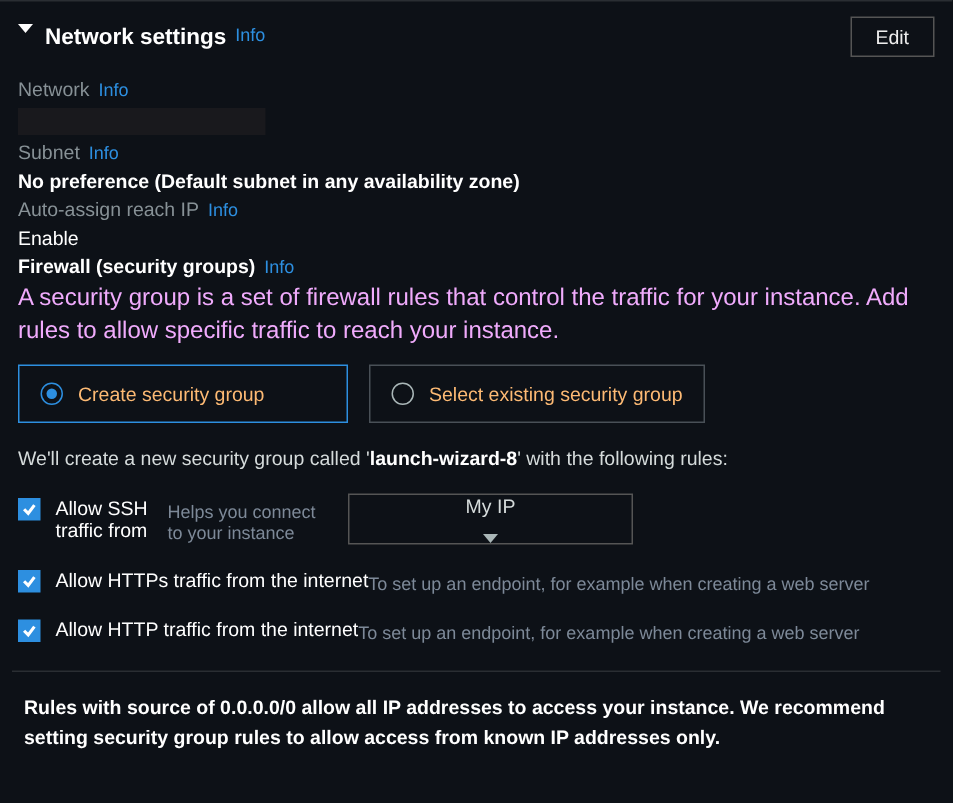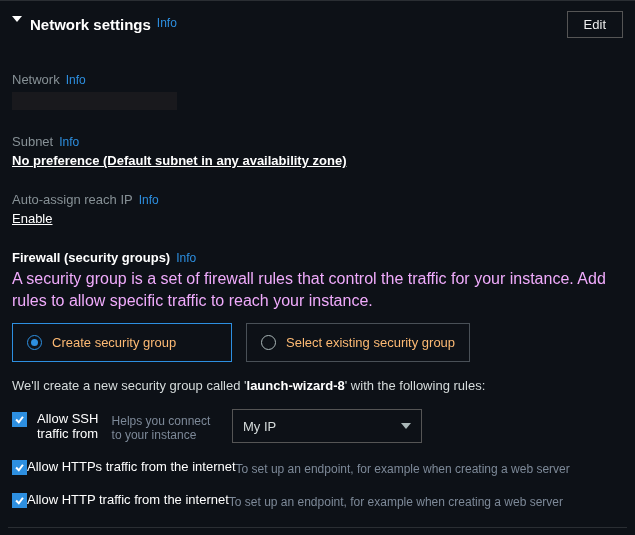--- a/index.html
+++ b/index.html
@@ -33,23 +33,23 @@
   .panel-title { font-size: 15px; font-weight: 700; color: #fff; }
   .info-link { color: #2d8fe0; font-size: 12px; cursor: pointer; }
   .edit-btn {
     background: transparent;
     border: 1px solid #555;
     color: #eee;
     padding: 5px 16px;
     font-size: 13px;
     cursor: pointer;
   }
-  .field-block { margin-top: 24px; }
+  .field-block { margin-top: 4px; }
   .field-label { color: #879196; font-size: 13px; }
-  .field-value { color: #fff; font-weight: 600; font-size: 13px; margin-top: 4px; text-decoration: underline; }
+  .field-value { color: #fff; font-weight: 600; font-size: 13px; margin-top: 4px; }
   .redacted { background:#19191d; width:165px; height:18px; margin-top:5px; }
   .field-label-row { display:flex; align-items:center; gap:6px; }
   .help-text { color: #f0abfc; font-size: 16px; margin-top: 3px; line-height: 1.35; }
   .radio-row { display:flex; gap:14px; margin-top:12px; }
   .radio-card {
     display:flex; align-items:center; gap:10px;
     border:1px solid #495057;
     padding: 11px 14px;
     min-width: 220px;
     cursor:pointer;
@@ -61,21 +61,21 @@
     position:relative;
   }
   .radio-card.selected .radio-dot { border-color:#2d8fe0; }
   .radio-card.selected .radio-dot::after {
     content:""; position:absolute; inset:3px;
     background:#2d8fe0; border-radius:50%;
   }
   .radio-label { color:#fdba74; font-size:13px; }
   .sg-intro { color:#d5dbdb; font-size:13px; margin-top:16px; }
   .sg-intro b { color:#fff; font-weight:700; }
-  .check-row { display:flex; align-items:flex-start; margin-top:16px; }
+  .check-row { display:flex; align-items:flex-start; gap:10px; margin-top:16px; }
   .checkbox {
     width:15px; height:15px; background:#2d8fe0;
     display:flex; align-items:center; justify-content:center;
     flex:none; margin-top:1px;
   }
   .checkbox svg { stroke:#fff; }
   .check-labels { display:flex; flex-direction:row; }
   .check-title { color:#fff; font-size:13px; }
   .check-help  { color:#7d8998; font-size:12px; margin-top:3px; }
   .ssh-row { display:flex; align-items:flex-start; gap:10px; }
@@ -164,21 +164,21 @@
       <div class="checkbox">
         <svg width="11" height="11" viewBox="0 0 16 16" fill="none" stroke-width="3">
             <polyline points="3,8 7,12 13,4"></polyline>
           </svg>
       </div>
       <div class="check-labels">
         <span class="check-title">Allow SSH traffic from</span>
         <span class="check-help">Helps you connect to your instance</span>
       </div>
     </div>
-    <div class="dropdown" style="margin-left:0;">
+    <div class="dropdown" style="margin-left:0;flex-direction:column;">
       <span>My IP</span>
       <div class="dd-caret"></div>
     </div>
   </div>
 
   <div class="check-row">
     <div class="checkbox">
       <svg width="11" height="11" viewBox="0 0 16 16" fill="none" stroke-width="3">
           <polyline points="3,8 7,12 13,4"></polyline>
         </svg>

